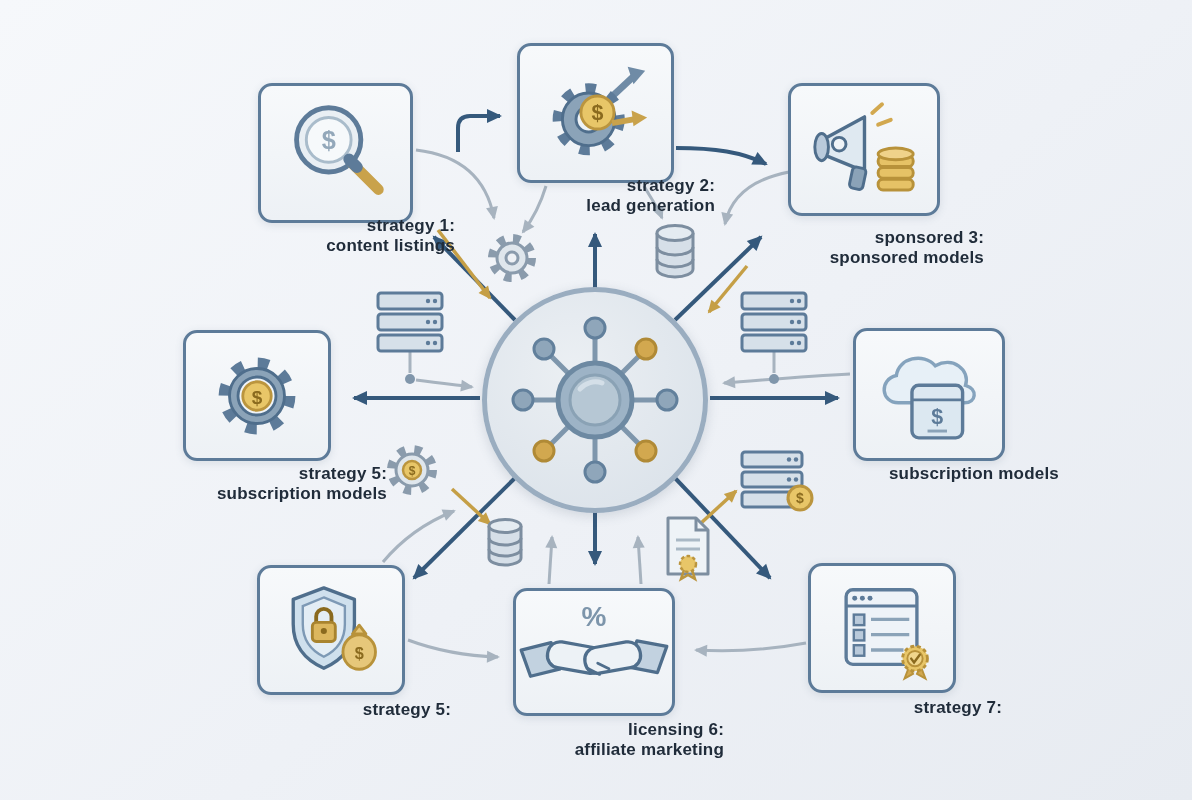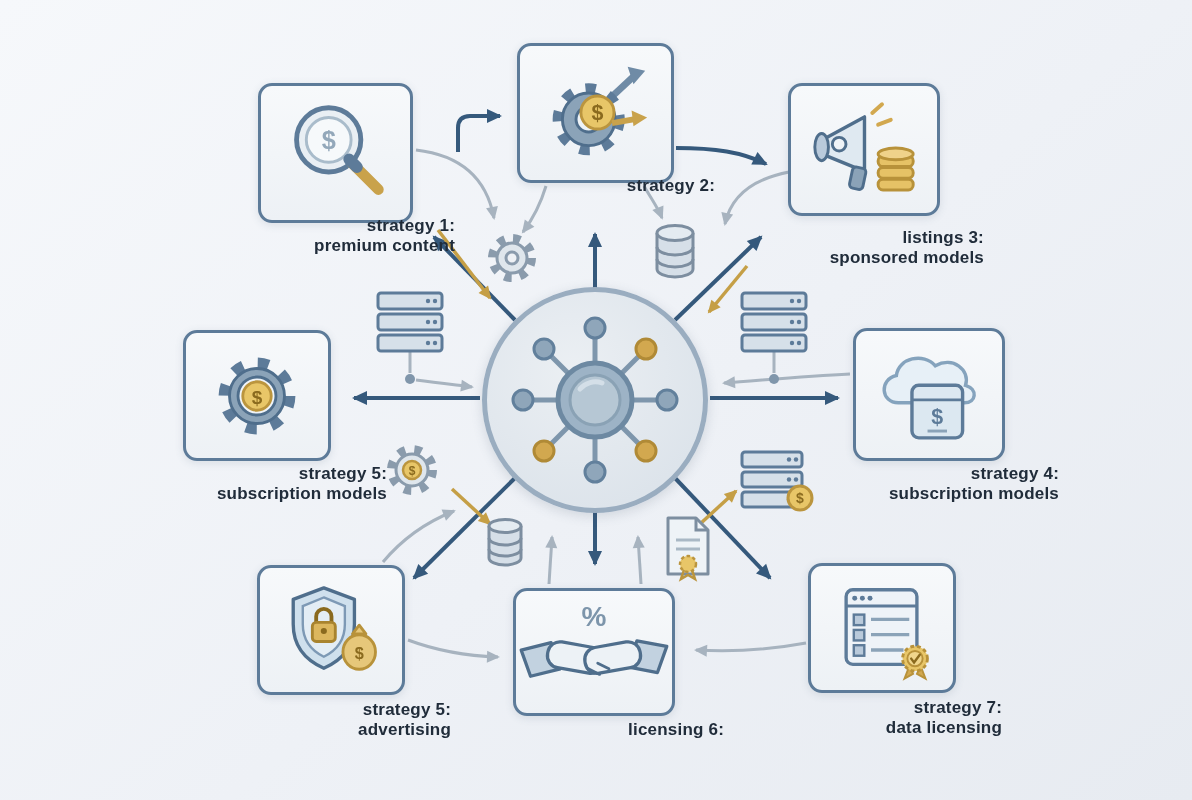--- a/index.html
+++ b/index.html
@@ -44,70 +44,70 @@
     <svg width="112" height="112" viewBox="0 0 115 115">
       <circle cx="50" cy="44" r="33" fill="#e9eff4" stroke="#5d7b99" stroke-width="5"></circle>
       <circle cx="50" cy="44" r="23" fill="#f6f9fb" stroke="#a9bccb" stroke-width="3"></circle>
       <text x="50" y="53" font-size="26" font-weight="bold" fill="#93a8ba" text-anchor="middle">$</text>
       <line x1="74" y1="68" x2="101" y2="95" stroke="#c9a24b" stroke-width="11" stroke-linecap="round"></line>
       <line x1="71" y1="64" x2="79" y2="72" stroke="#5d7b99" stroke-width="12" stroke-linecap="round"></line>
     </svg>
   </div>
   <div class="label" style="left:215px;top:216px;width:240px">
     <div>strategy 1:</div>
-    <div>premium content</div>
+    <div>content listings</div>
   </div>
 
   <div class="node" style="left:517px;top:43px;width:157px;height:140px">
     <svg width="112" height="112" viewBox="0 0 115 115">
       <line x1="66" y1="48" x2="96" y2="20" stroke="#6f8ba6" stroke-width="7"></line>
       <polygon points="90,10 108,14 96,28" fill="#6f8ba6"></polygon>
       <circle cx="50" cy="64" r="30" fill="none" stroke="#5d7b99" stroke-width="14" stroke-dasharray="10 13"></circle>
       <circle cx="50" cy="64" r="27" fill="#8ba3b8" stroke="#4f6e8c" stroke-width="3"></circle>
       <circle cx="50" cy="64" r="13" fill="#eef3f7" stroke="#4f6e8c" stroke-width="3"></circle>
       <circle cx="59" cy="57" r="17" fill="#e8c668" stroke="#bb953e" stroke-width="3"></circle>
       <text x="59" y="65" font-size="22" font-weight="bold" fill="#8a6a1e" text-anchor="middle">$</text>
       <line x1="74" y1="68" x2="96" y2="64" stroke="#c9a24b" stroke-width="6"></line>
       <polygon points="94,55 110,62 96,71" fill="#c9a24b"></polygon>
     </svg>
   </div>
   <div class="label" style="left:475px;top:176px;width:240px">
     <div>strategy 2:</div>
+    <div>lead generation</div>
   </div>
 
   <div class="node" style="left:788px;top:83px;width:152px;height:133px">
     <svg width="112" height="110" viewBox="0 0 115 112">
       <path d="M14 46 L58 22 L58 78 L14 60 Z" fill="#dfe9f1" stroke="#4f6e8c" stroke-width="3.5" stroke-linejoin="round"></path>
       <ellipse cx="14" cy="53" rx="7" ry="14" fill="#b9cadb" stroke="#4f6e8c" stroke-width="3"></ellipse>
       <circle cx="32" cy="50" r="7" fill="#eef3f7" stroke="#4f6e8c" stroke-width="3"></circle>
       <rect x="44" y="74" width="14" height="22" rx="4" transform="rotate(12 51 85)" fill="#8ba3b8" stroke="#4f6e8c" stroke-width="3"></rect>
       <line x1="66" y1="18" x2="76" y2="9" stroke="#d2a84f" stroke-width="4" stroke-linecap="round"></line>
       <line x1="72" y1="30" x2="85" y2="25" stroke="#d2a84f" stroke-width="4" stroke-linecap="round"></line>
       <rect x="72" y="86" width="36" height="11" rx="5" fill="#e6c266" stroke="#b8923a" stroke-width="3"></rect>
       <rect x="72" y="74" width="36" height="11" rx="5" fill="#e6c266" stroke="#b8923a" stroke-width="3"></rect>
       <rect x="72" y="62" width="36" height="11" rx="5" fill="#e6c266" stroke="#b8923a" stroke-width="3"></rect>
       <ellipse cx="90" cy="60" rx="18" ry="6" fill="#efd28a" stroke="#b8923a" stroke-width="3"></ellipse>
     </svg>
   </div>
   <div class="label" style="left:744px;top:228px;width:240px">
-    <div>listings 3:</div>
+    <div>sponsored 3:</div>
     <div>sponsored models</div>
   </div>
 
   <div class="node" style="left:853px;top:328px;width:152px;height:133px">
     <svg width="112" height="110" viewBox="0 0 115 112">
       <path d="M26 64 C8 64 6 40 24 36 C26 18 52 12 64 26 C82 16 100 30 95 46 C108 50 106 64 94 64 Z" fill="#e7f0f7" stroke="#85a3bd" stroke-width="3.5"></path>
       <rect x="40" y="46" width="52" height="54" rx="7" fill="#dce8f1" stroke="#5d7b99" stroke-width="3.5"></rect>
       <line x1="40" y1="61" x2="92" y2="61" stroke="#5d7b99" stroke-width="3"></line>
       <text x="66" y="86" font-size="22" font-weight="bold" fill="#5d7b99" text-anchor="middle">$</text>
       <line x1="56" y1="93" x2="76" y2="93" stroke="#8ba3b8" stroke-width="3"></line>
     </svg>
   </div>
   <div class="label" style="left:799px;top:464px;width:260px">
-    <div>strategy 4:</div>
     <div>subscription models</div>
   </div>
 
   <div class="node" style="left:183px;top:330px;width:148px;height:131px">
     <svg width="110" height="110" viewBox="0 0 116 116">
       <circle cx="58" cy="58" r="33" fill="none" stroke="#5d7b99" stroke-width="15" stroke-dasharray="11 15"></circle>
       <circle cx="58" cy="58" r="29" fill="#8ba3b8" stroke="#4f6e8c" stroke-width="3"></circle>
       <circle cx="58" cy="58" r="20" fill="#f0f4f8" stroke="#4f6e8c" stroke-width="3"></circle>
       <circle cx="58" cy="58" r="15" fill="#e8c668" stroke="#bb953e" stroke-width="3"></circle>
       <text x="58" y="66" font-size="20" font-weight="bold" fill="#8a6a1e" text-anchor="middle">$</text>
@@ -125,36 +125,36 @@
       <path d="M42 48 v-6 a8 8 0 0 1 16 0 v6" fill="none" stroke="#8a6a1e" stroke-width="4"></path>
       <rect x="38" y="48" width="24" height="20" rx="4" fill="#dcb75e" stroke="#a8842f" stroke-width="3"></rect>
       <circle cx="50" cy="57" r="3.2" fill="#8a6a1e"></circle>
       <path d="M80 60 l7 -9 l7 9 z" fill="#e6c77a" stroke="#b8923a" stroke-width="3" stroke-linejoin="round"></path>
       <ellipse cx="87" cy="79" rx="17" ry="18" fill="#e6c77a" stroke="#b8923a" stroke-width="3"></ellipse>
       <text x="87" y="86" font-size="17" font-weight="bold" fill="#8a6a1e" text-anchor="middle">$</text>
     </svg>
   </div>
   <div class="label" style="left:211px;top:700px;width:240px">
     <div>strategy 5:</div>
-    <div>advertising</div>
   </div>
 
   <div class="node" style="left:513px;top:588px;width:162px;height:128px">
     <svg width="150" height="112" viewBox="0 0 160 120">
       <text x="80" y="32" font-size="30" font-weight="bold" fill="#7d95ab" text-anchor="middle">%</text>
       <path d="M2 58 L34 50 L44 78 L12 86 Z" fill="#c2d2e0" stroke="#4f6e8c" stroke-width="3.5" stroke-linejoin="round"></path>
       <path d="M158 54 L126 48 L116 76 L148 82 Z" fill="#c2d2e0" stroke="#4f6e8c" stroke-width="3.5" stroke-linejoin="round"></path>
       <rect x="30" y="52" width="60" height="28" rx="13" transform="rotate(10 60 66)" fill="#edf2f6" stroke="#4f6e8c" stroke-width="3.5"></rect>
       <rect x="70" y="52" width="60" height="28" rx="13" transform="rotate(-10 100 66)" fill="#edf2f6" stroke="#4f6e8c" stroke-width="3.5"></rect>
       <line x1="74" y1="78" x2="86" y2="84" stroke="#4f6e8c" stroke-width="3" stroke-linecap="round"></line>
       <line x1="84" y1="72" x2="96" y2="78" stroke="#4f6e8c" stroke-width="3" stroke-linecap="round"></line>
     </svg>
   </div>
   <div class="label" style="left:464px;top:720px;width:260px">
     <div>licensing 6:</div>
+    <div>affiliate marketing</div>
   </div>
 
   <div class="node" style="left:808px;top:563px;width:148px;height:130px">
     <svg width="110" height="108" viewBox="0 0 115 112">
       <rect x="20" y="16" width="74" height="78" rx="7" fill="#eef3f8" stroke="#5d7b99" stroke-width="3.5"></rect>
       <line x1="20" y1="33" x2="94" y2="33" stroke="#5d7b99" stroke-width="3"></line>
       <circle cx="29" cy="25" r="2.6" fill="#5d7b99"></circle>
       <circle cx="37" cy="25" r="2.6" fill="#5d7b99"></circle>
       <circle cx="45" cy="25" r="2.6" fill="#5d7b99"></circle>
       <rect x="28" y="42" width="11" height="11" fill="#b9cadb" stroke="#5d7b99" stroke-width="2.5"></rect>
@@ -165,21 +165,20 @@
       <line x1="46" y1="79" x2="80" y2="79" stroke="#8ba3b8" stroke-width="3.5"></line>
       <path d="M86 96 l-5 13 l9 -5 z" fill="#d2a84f" stroke="#b8923a" stroke-width="2"></path>
       <path d="M98 96 l5 13 l-9 -5 z" fill="#d2a84f" stroke="#b8923a" stroke-width="2"></path>
       <circle cx="92" cy="88" r="13" fill="#e8c668" stroke="#b8923a" stroke-width="3" stroke-dasharray="4 3"></circle>
       <circle cx="92" cy="88" r="8" fill="#f0d68c" stroke="#b8923a" stroke-width="2"></circle>
       <path d="M88 88 l3 4 l6 -8" fill="none" stroke="#8a6a1e" stroke-width="2.5" stroke-linecap="round"></path>
     </svg>
   </div>
   <div class="label" style="left:762px;top:698px;width:240px">
     <div>strategy 7:</div>
-    <div>data licensing</div>
   </div>
 
   <svg id="overlay" width="1192" height="800" viewBox="0 0 1192 800">
     <defs>
       <marker id="mb" markerUnits="userSpaceOnUse" markerWidth="18" markerHeight="18" refX="14" refY="8" orient="auto">
         <path d="M1 1 L16 8 L1 15 Z" fill="#35597c"></path>
       </marker>
       <marker id="mg" markerUnits="userSpaceOnUse" markerWidth="16" markerHeight="16" refX="12" refY="7" orient="auto">
         <path d="M1 1 L14 7 L1 13 Z" fill="#a7b3bf"></path>
       </marker>

